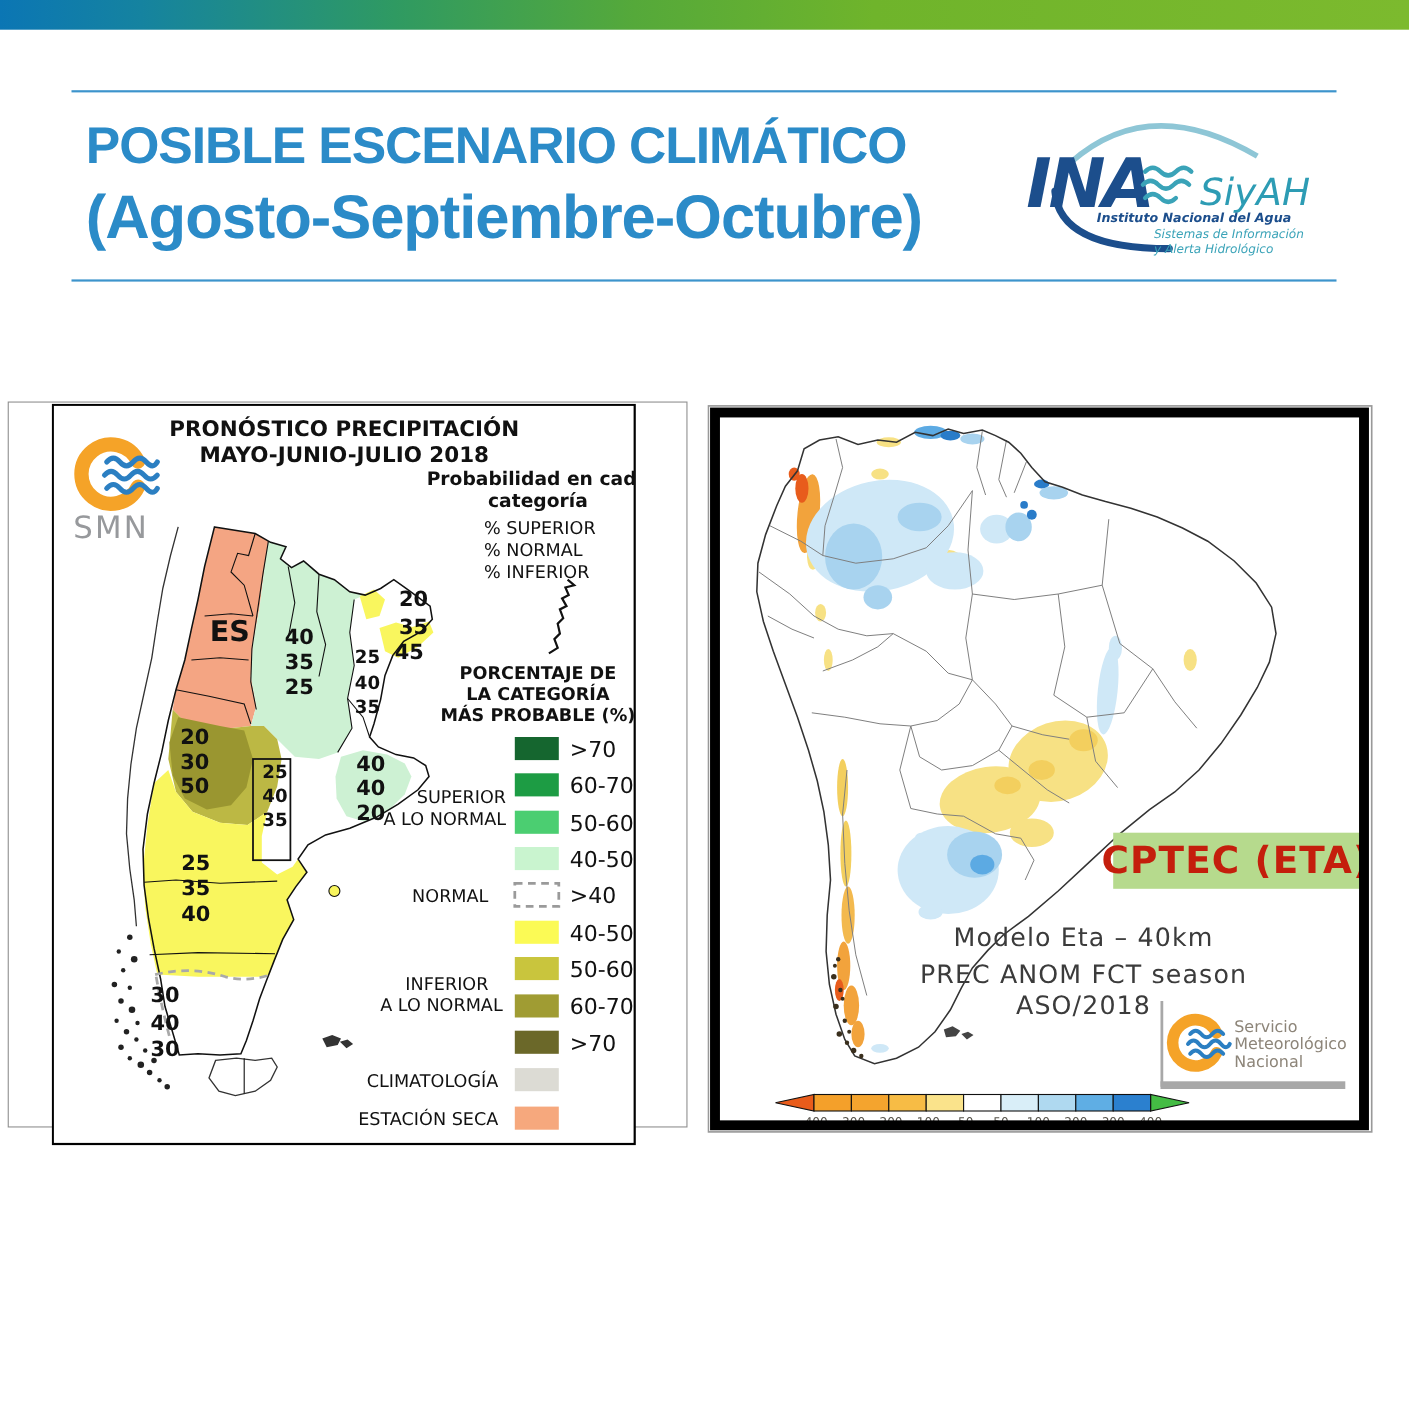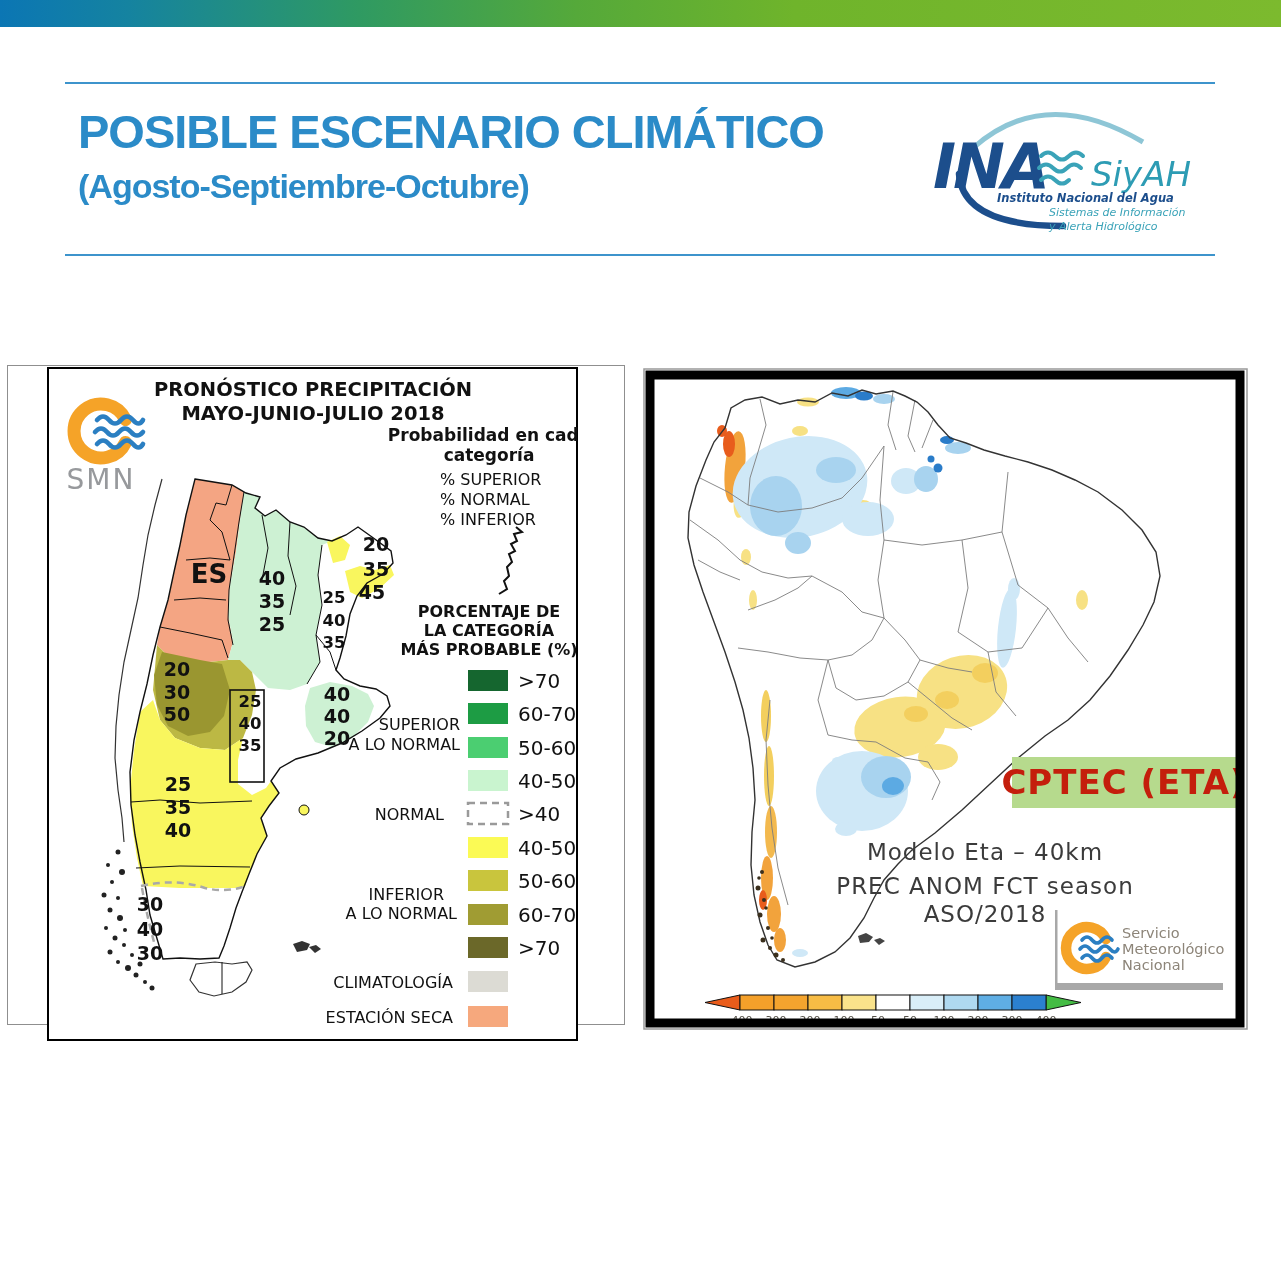--- a/index.html
+++ b/index.html
@@ -6,21 +6,21 @@
   .slide{position:relative;width:1281px;height:1112px;background:#ffffff;overflow:hidden;
          font-family:"DejaVu Sans",sans-serif;text-decoration:underline;}
   .top-bar{position:absolute;left:0;top:0;width:1281px;height:27px;
            background:linear-gradient(90deg,#0b76b4 0%,#1583a0 10%,#2f9a62 28%,#55a93a 45%,#6fb42b 62%,#7cba2e 100%);}
   .rule{position:absolute;left:65px;width:1150px;height:2px;background:#3d94cc;}
   .rule.r1{top:82px}
   .rule.r2{top:254px}
   .title-block{position:absolute;left:78px;top:108px;color:#2b8bc8;
                font-family:"Liberation Sans",sans-serif;font-weight:bold;letter-spacing:-1px;}
   .title-block .l1{font-size:47px;line-height:1.0;display:block;}
-  .title-block .l2{font-size:34px;line-height:1.0;display:block;margin-top:14px;}
+  .title-block .l2{font-size:56px;line-height:1.0;display:block;margin-top:14px;}
   .ina-logo{position:absolute;left:925px;top:98px;width:270px;height:145px;}
   .sheet{position:absolute;left:7px;top:365px;width:616px;height:658px;border:1px solid #8f8f8f;background:#fff;}
   .panel-svg{position:absolute;}
   svg text{font-family:"DejaVu Sans",sans-serif;}
 </style>
 </head>
 <body>
 
 <div class="slide">
 

